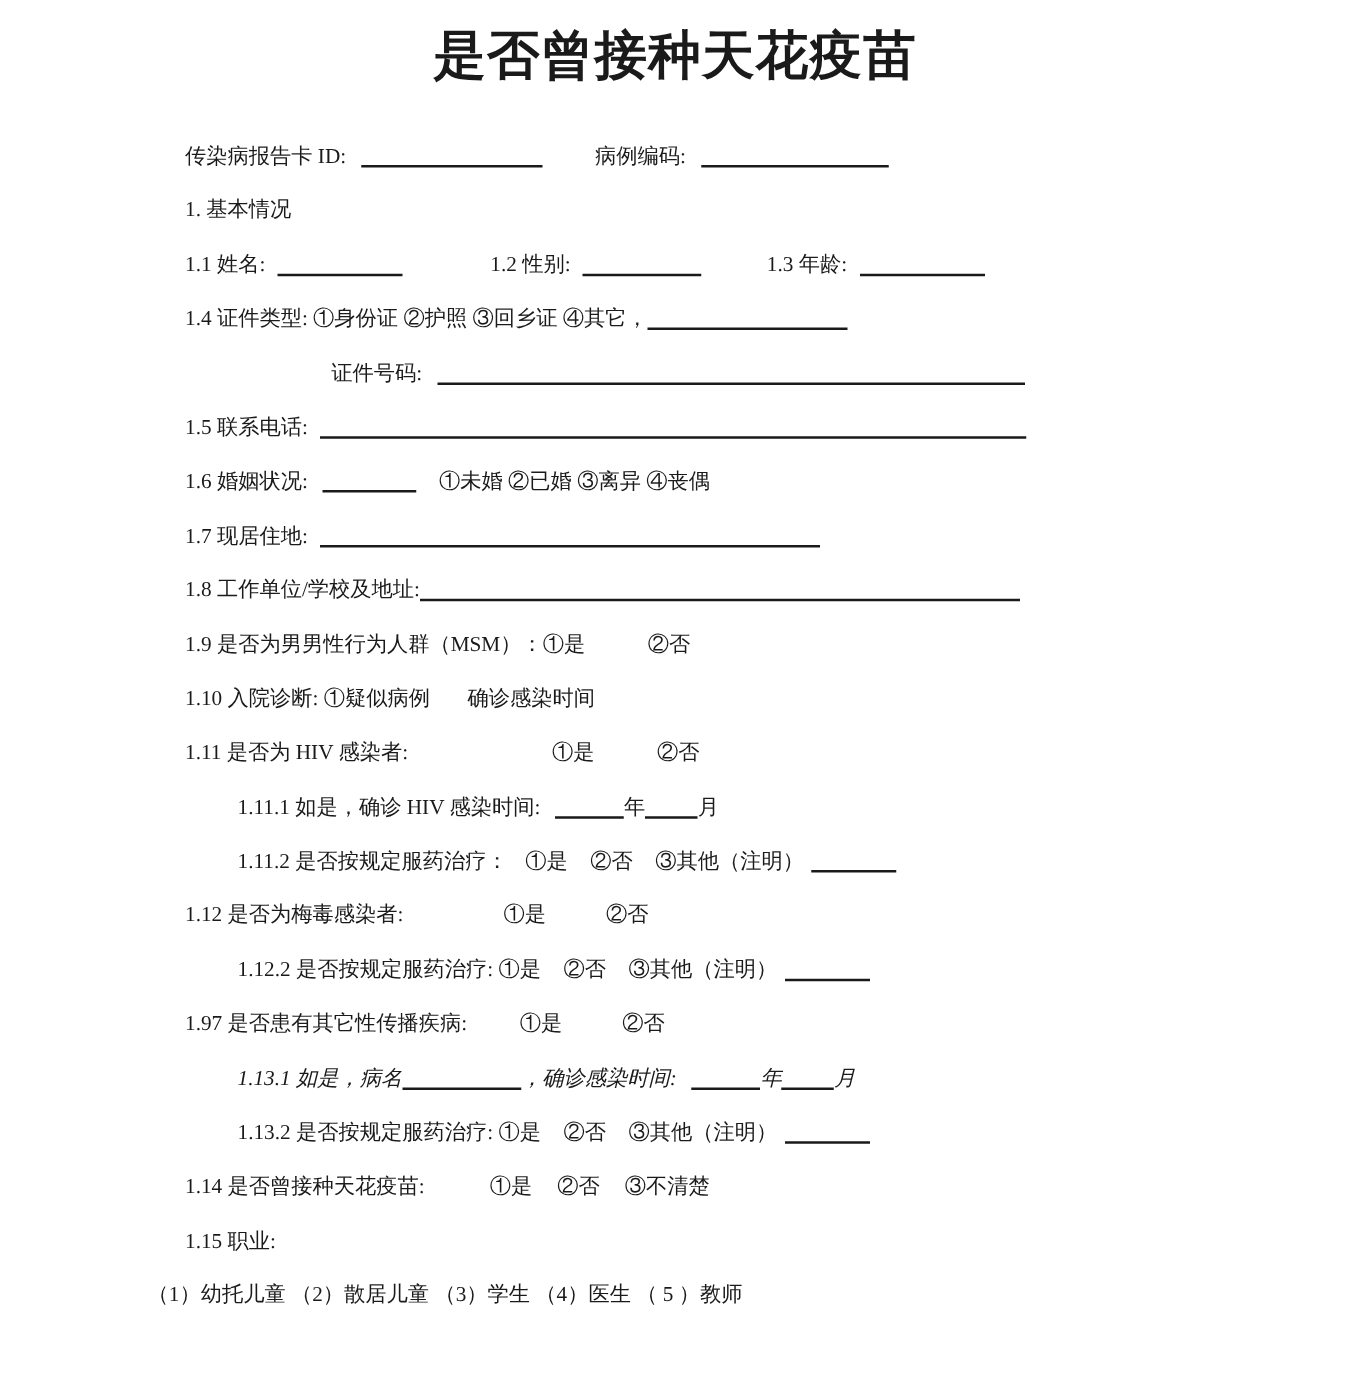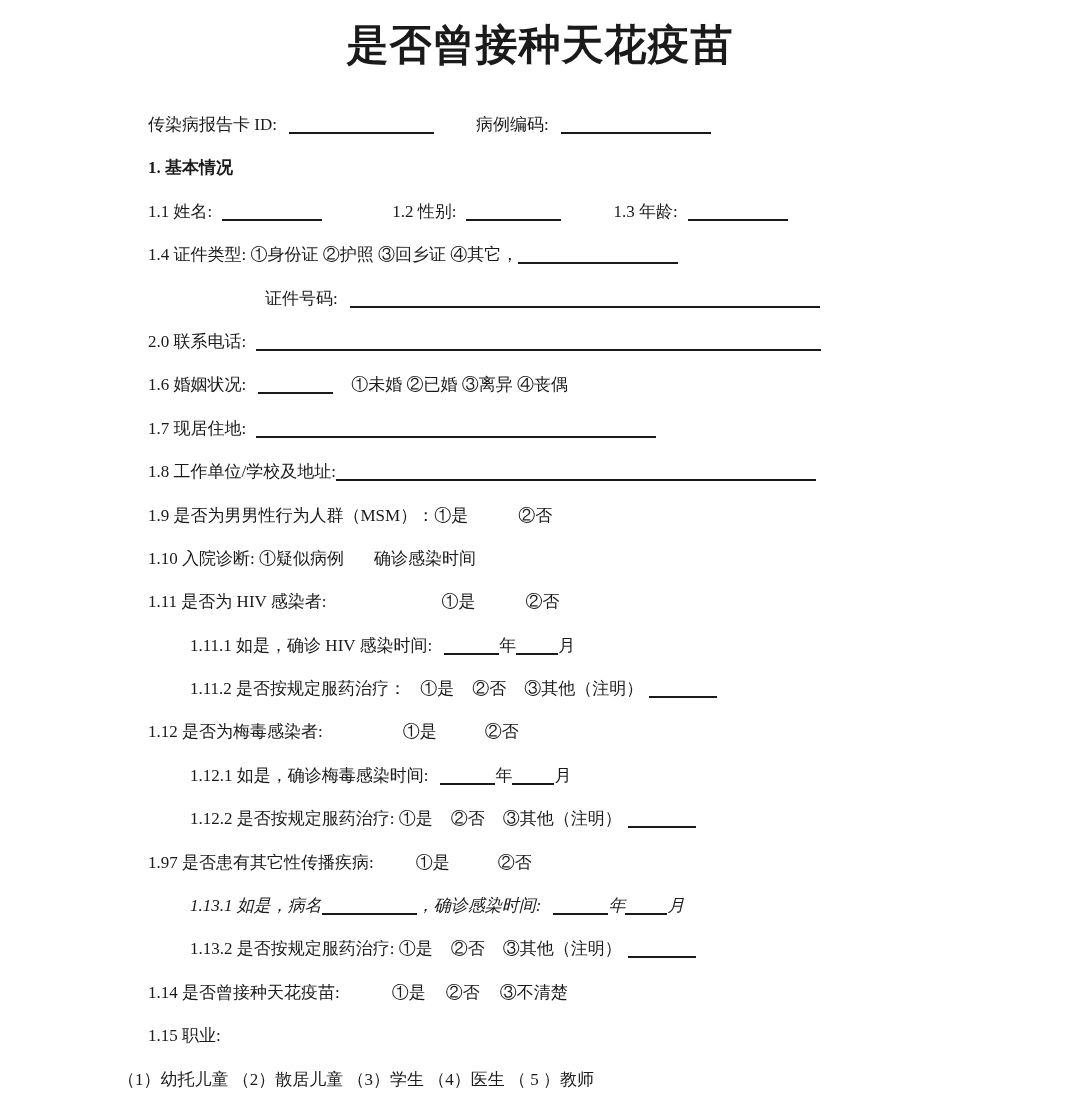--- a/index.html
+++ b/index.html
@@ -28,21 +28,21 @@
   .form {
     margin-top: 33px;
     padding-left: 148px;
   }
   .line {
     height: 43.4px;
     line-height: 43.4px;
     font-size: 17px;
     white-space: nowrap;
   }
-  .line.bold { font-weight: 700; }
+  .line.bold { font-weight: 400; }
   .txt { display: inline-block; vertical-align: baseline; }
   .blank {
     display: inline-block;
     height: 2px;
     border-bottom: 2px solid #1a1a1a;
     vertical-align: baseline;
     transform: translateY(4px);
   }
   .gap {
     display: inline-block;
@@ -54,31 +54,30 @@
 <body>
 
 <div class="page">
   <h1 class="title">是否曾接种天花疫苗</h1>
   <div class="form">
       <div class="line"><span class="txt">传染病报告卡 ID:</span><span class="gap" style="width: 12px;"></span><span class="blank" style="width: 145px;"></span><span class="gap" style="width: 42px;"></span><span class="txt">病例编码:</span><span class="gap" style="width: 12px;"></span><span class="blank" style="width: 150px;"></span></div>
       <div class="line bold"><span class="txt">1. 基本情况</span></div>
       <div class="line"><span class="txt">1.1 姓名:</span><span class="gap" style="width: 10px;"></span><span class="blank" style="width: 100px;"></span><span class="gap" style="width: 70px;"></span><span class="txt">1.2 性别:</span><span class="gap" style="width: 10px;"></span><span class="blank" style="width: 95px;"></span><span class="gap" style="width: 52px;"></span><span class="txt">1.3 年龄:</span><span class="gap" style="width: 10px;"></span><span class="blank" style="width: 100px;"></span></div>
       <div class="line"><span class="txt">1.4 证件类型: ①身份证 ②护照 ③回乡证 ④其它，</span><span class="blank" style="width: 160px;"></span></div>
       <div class="line" style="margin-left: 117px;"><span class="txt">证件号码:</span><span class="gap" style="width: 12px;"></span><span class="blank" style="width: 470px;"></span></div>
-      <div class="line"><span class="txt">2.0 联系电话:</span><span class="gap" style="width: 10px;"></span><span class="blank" style="width: 565px;"></span></div>
+      <div class="line"><span class="txt">1.5 联系电话:</span><span class="gap" style="width: 10px;"></span><span class="blank" style="width: 565px;"></span></div>
       <div class="line"><span class="txt">1.6 婚姻状况:</span><span class="gap" style="width: 12px;"></span><span class="blank" style="width: 75px;"></span><span class="gap" style="width: 18px;"></span><span class="txt">①未婚 ②已婚 ③离异 ④丧偶</span></div>
       <div class="line"><span class="txt">1.7 现居住地:</span><span class="gap" style="width: 10px;"></span><span class="blank" style="width: 400px;"></span></div>
       <div class="line"><span class="txt">1.8 工作单位/学校及地址:</span><span class="blank" style="width: 480px;"></span></div>
       <div class="line"><span class="txt">1.9 是否为男男性行为人群（MSM）：①是</span><span class="gap" style="width: 50px;"></span><span class="txt">②否</span></div>
       <div class="line"><span class="txt">1.10 入院诊断: ①疑似病例</span><span class="gap" style="width: 30px;"></span><span class="txt">确诊感染时间</span></div>
       <div class="line"><span class="txt">1.11 是否为 HIV 感染者:</span><span class="gap" style="width: 115px;"></span><span class="txt">①是</span><span class="gap" style="width: 50px;"></span><span class="txt">②否</span></div>
       <div class="line" style="margin-left: 42px;"><span class="txt">1.11.1 如是，确诊 HIV 感染时间:</span><span class="gap" style="width: 12px;"></span><span class="blank" style="width: 55px;"></span><span class="txt">年</span><span class="blank" style="width: 42px;"></span><span class="txt">月</span></div>
       <div class="line" style="margin-left: 42px;"><span class="txt">1.11.2 是否按规定服药治疗：</span><span class="gap" style="width: 14px;"></span><span class="txt">①是</span><span class="gap" style="width: 18px;"></span><span class="txt">②否</span><span class="gap" style="width: 18px;"></span><span class="txt">③其他（注明）</span><span class="gap" style="width: 6px;"></span><span class="blank" style="width: 68px;"></span></div>
       <div class="line"><span class="txt">1.12 是否为梅毒感染者:</span><span class="gap" style="width: 80px;"></span><span class="txt">①是</span><span class="gap" style="width: 48px;"></span><span class="txt">②否</span></div>
-      <div class="line" style="margin-left: 42px;"><span class="txt">1.12.1 如是，确诊梅毒感染时间:</span><span class="gap" style="width: 12px;"></span><span class="blank" style="width: 55px;"></span><span class="txt">年</span><span class="blank" style="width: 42px;"></span><span class="txt">月</span></div>
       <div class="line" style="margin-left: 42px; font-family: Liberation Serif, serif;"><span class="txt">1.12.2 是否按规定服药治疗: ①是</span><span class="gap" style="width: 18px;"></span><span class="txt">②否</span><span class="gap" style="width: 18px;"></span><span class="txt">③其他（注明）</span><span class="gap" style="width: 6px;"></span><span class="blank" style="width: 68px;"></span></div>
       <div class="line"><span class="txt">1.97 是否患有其它性传播疾病:</span><span class="gap" style="width: 42px;"></span><span class="txt">①是</span><span class="gap" style="width: 48px;"></span><span class="txt">②否</span></div>
       <div class="line" style="margin-left: 42px; font-style: italic;"><span class="txt">1.13.1 如是，病名</span><span class="blank" style="width: 95px;"></span><span class="txt">，确诊感染时间:</span><span class="gap" style="width: 12px;"></span><span class="blank" style="width: 55px;"></span><span class="txt">年</span><span class="blank" style="width: 42px;"></span><span class="txt">月</span></div>
       <div class="line" style="margin-left: 42px;"><span class="txt">1.13.2 是否按规定服药治疗: ①是</span><span class="gap" style="width: 18px;"></span><span class="txt">②否</span><span class="gap" style="width: 18px;"></span><span class="txt">③其他（注明）</span><span class="gap" style="width: 6px;"></span><span class="blank" style="width: 68px;"></span></div>
       <div class="line"><span class="txt">1.14 是否曾接种天花疫苗:</span><span class="gap" style="width: 52px;"></span><span class="txt">①是</span><span class="gap" style="width: 20px;"></span><span class="txt">②否</span><span class="gap" style="width: 20px;"></span><span class="txt">③不清楚</span></div>
       <div class="line"><span class="txt">1.15 职业:</span></div>
       <div class="line" style="margin-left: -30px;"><span class="txt">（1）幼托儿童 （2）散居儿童 （3）学生 （4）医生 （ 5 ）教师</span></div>
     </div>
 </div>
 

